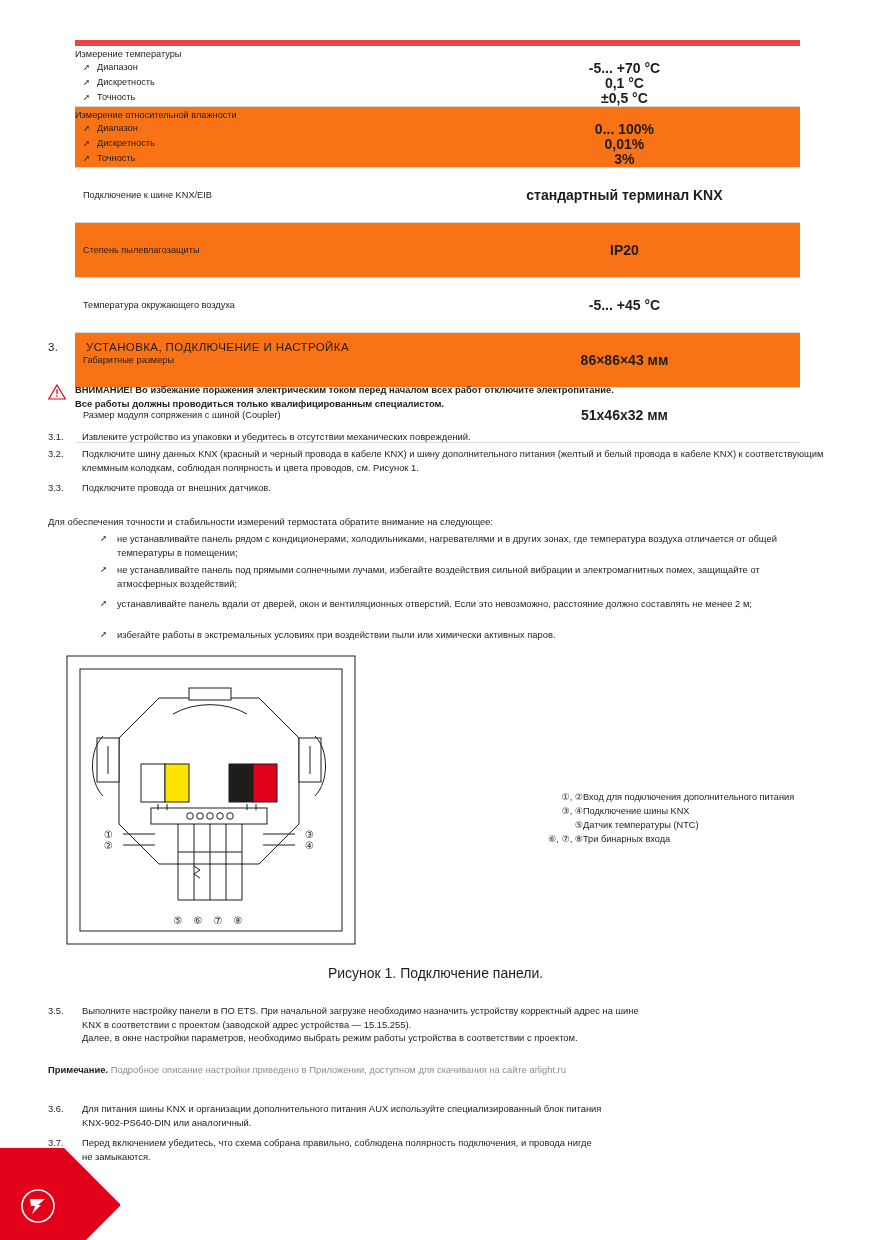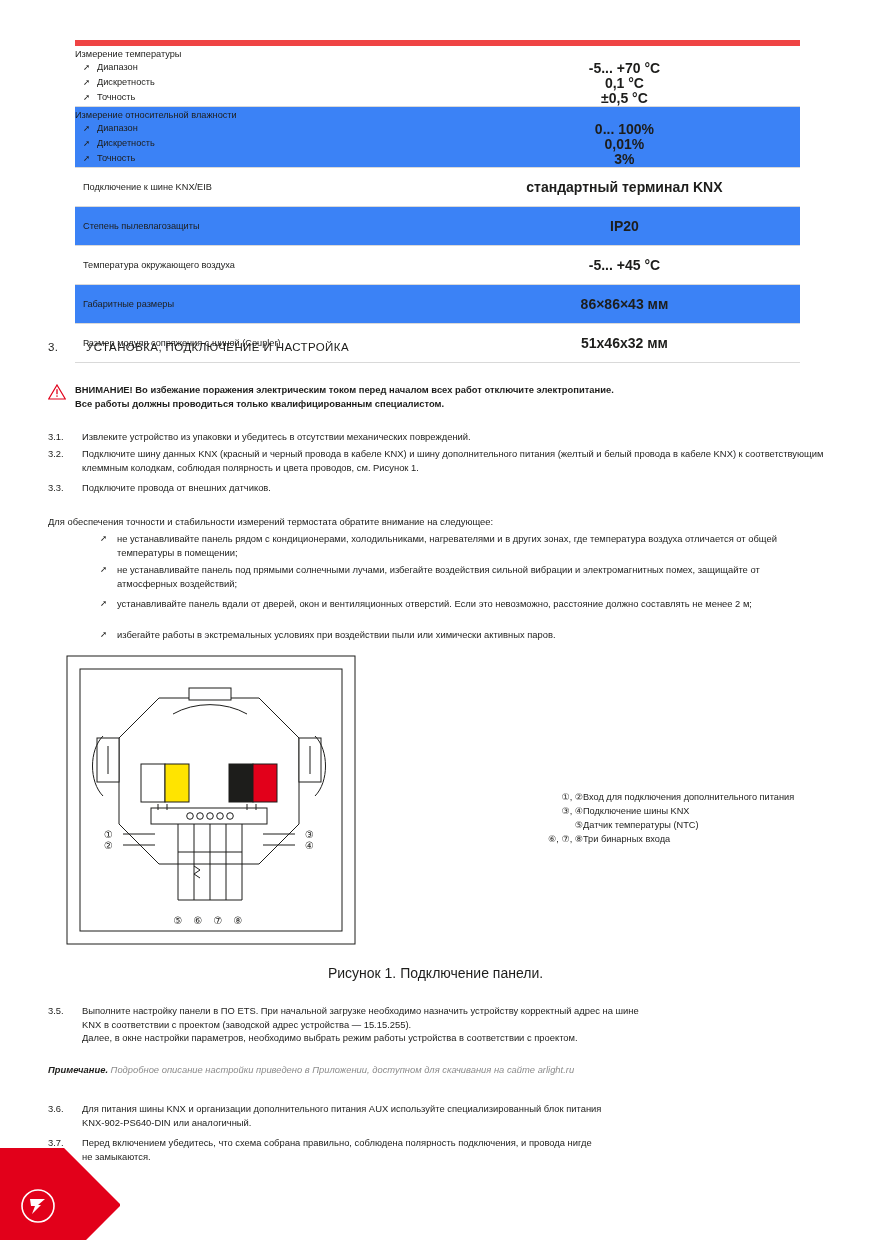--- a/index.html
+++ b/index.html
@@ -19,28 +19,28 @@
     border-collapse:collapse;
     font-size:9.2px;
   }
   .spec-table td{
     padding:0;vertical-align:middle;
   }
   .spec-table tr.grp td{border-bottom:1px solid #d9d9d9;}
   .spec-table tr:first-child td{border-top:6px solid #ef4444;}
   .cell-left{width:375px;padding:4px 6px 4px 8px;}
   .cell-right{width:350px;text-align:center;font-weight:bold;font-size:14px;}
-  .shade{background:#3b82f6;}
+  .shade{background:#f97316;}
   .grp-title{display:block;margin:2px 0 1px 0;}
   .sub{display:block;margin-left:22px;position:relative;line-height:15px;}
   .sub .arr{position:absolute;left:-14px;top:0;color:#1d1d1b;font-size:8.5px;}
   .right-lines{display:flex;flex-direction:column;justify-content:center;}
   .right-lines span{line-height:15px;}
   .rl-pad{height:15px;}
-  .single td{padding:11px 8px;}
+  .single td{padding:19px 8px;}
   .single .cell-right{text-align:center;}
 
   
   .warn{
     position:absolute;display:flex;align-items:flex-start;gap:10px;
   }
   .tri{
     width:17px;height:15px;position:relative;flex:0 0 auto;margin-top:1px;
   }
   .tri svg{display:block}
@@ -289,21 +289,21 @@
 
   <div class="num-item" style="left:48px;top:1004px;width:790px;">
     <span class="n">3.5.</span>
     <span class="t">
       <span>Выполните настройку панели в ПО ETS. При начальной загрузке необходимо назначить устройству корректный адрес на шине</span><br>
       <span>KNX в соответствии с проектом (заводской адрес устройства — 15.15.255).</span><br>
       <span>Далее, в окне настройки параметров, необходимо выбрать режим работы устройства в соответствии с проектом.</span>
     </span>
   </div>
 
-  <div class="note" style="left:48px;top:1063px;width:790px;font-style:italic;">
+  <div class="note" style="left:48px;top:1063px;width:790px;">
     <b>Примечание.</b>
     <span class="grey">Подробное описание настройки приведено в Приложении, доступном для скачивания на сайте arlight.ru</span>
   </div>
 
   <div class="num-item" style="left:48px;top:1102px;width:790px;">
     <span class="n">3.6.</span>
     <span class="t">
       <span>Для питания шины KNX и организации дополнительного питания AUX используйте специализированный блок питания</span><br>
       <span>KNX-902-PS640-DIN или аналогичный.</span>
     </span>

